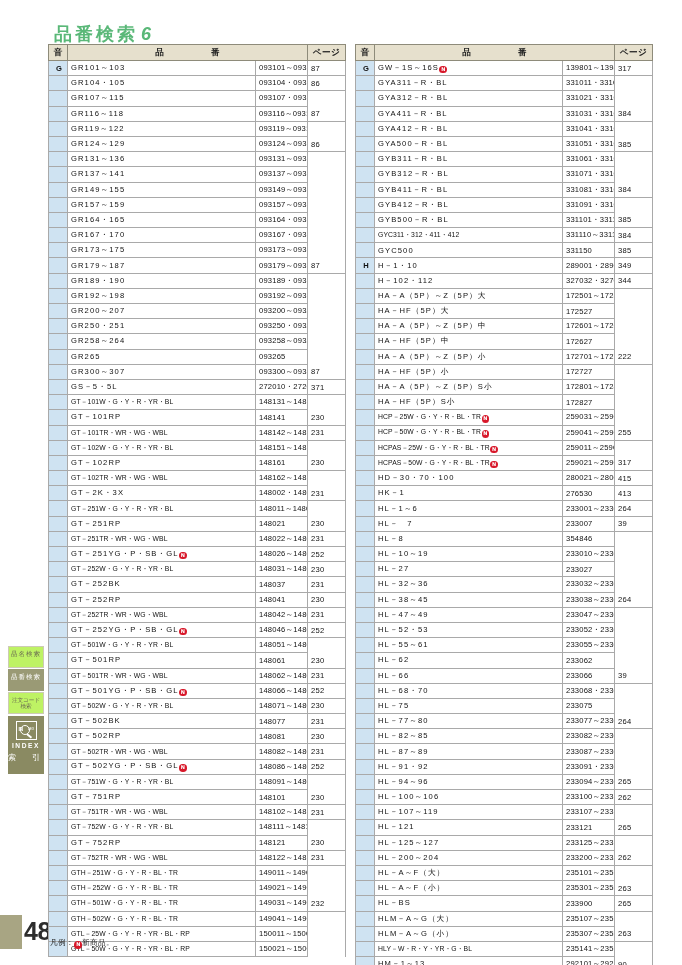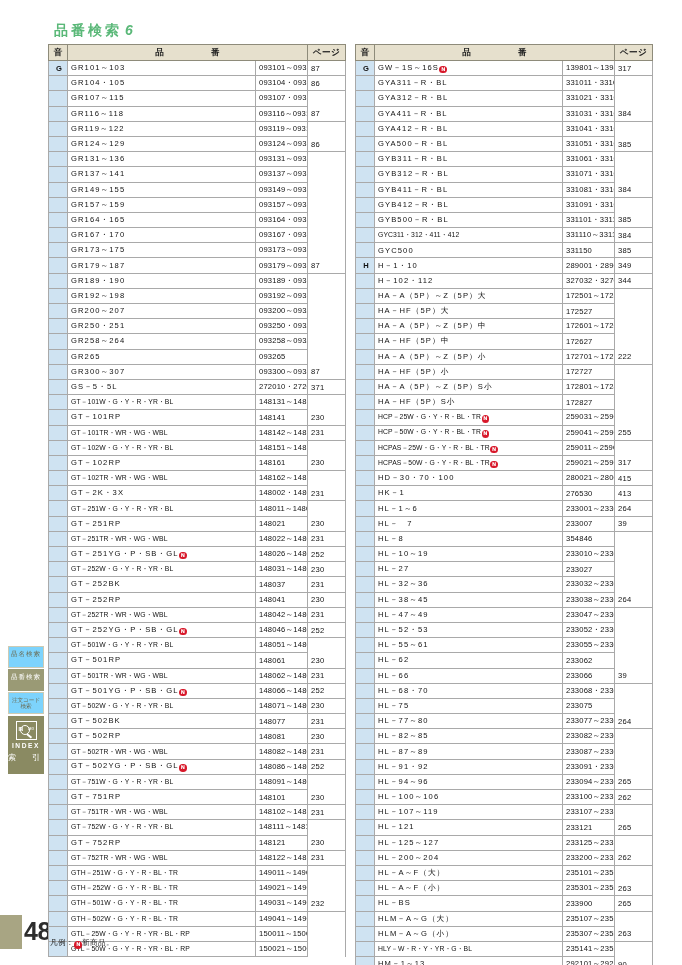--- a/index.html
+++ b/index.html
@@ -22,21 +22,21 @@
     top: 0;
     width: 44px;
     height: 965px;
   }
   .side-tab {
     position: absolute;
     left: 8px;
     width: 36px;
     box-sizing: border-box;
     border: 1px solid #cdcbb4;
-    background: #7dd3fc;
+    background: #bef264;
     color: #6a6a52;
     font-size: 6.5px;
     letter-spacing: 1px;
     text-align: center;
     line-height: 1.15;
     padding: 4px 1px;
     font-family: "DejaVu Sans", sans-serif;
   }
   .side-tab.active {
     background: #9a9a75;
@@ -129,21 +129,21 @@
     font-weight: bold;
     color: #2d2d2d;
     letter-spacing: -0.5px;
   }
 
   
   #page-title {
     position: absolute;
     left: 54px;
     top: 22px;
-    font-size: 14px;
+    font-size: 18px;
     font-weight: bold;
     color: #5ab878;
     letter-spacing: 3px;
     font-family: "DejaVu Sans", sans-serif;
   }
   #page-title .num {
     font-style: italic;
     letter-spacing: 0;
     margin-left: 3px;
     font-family: "Liberation Sans", sans-serif;

